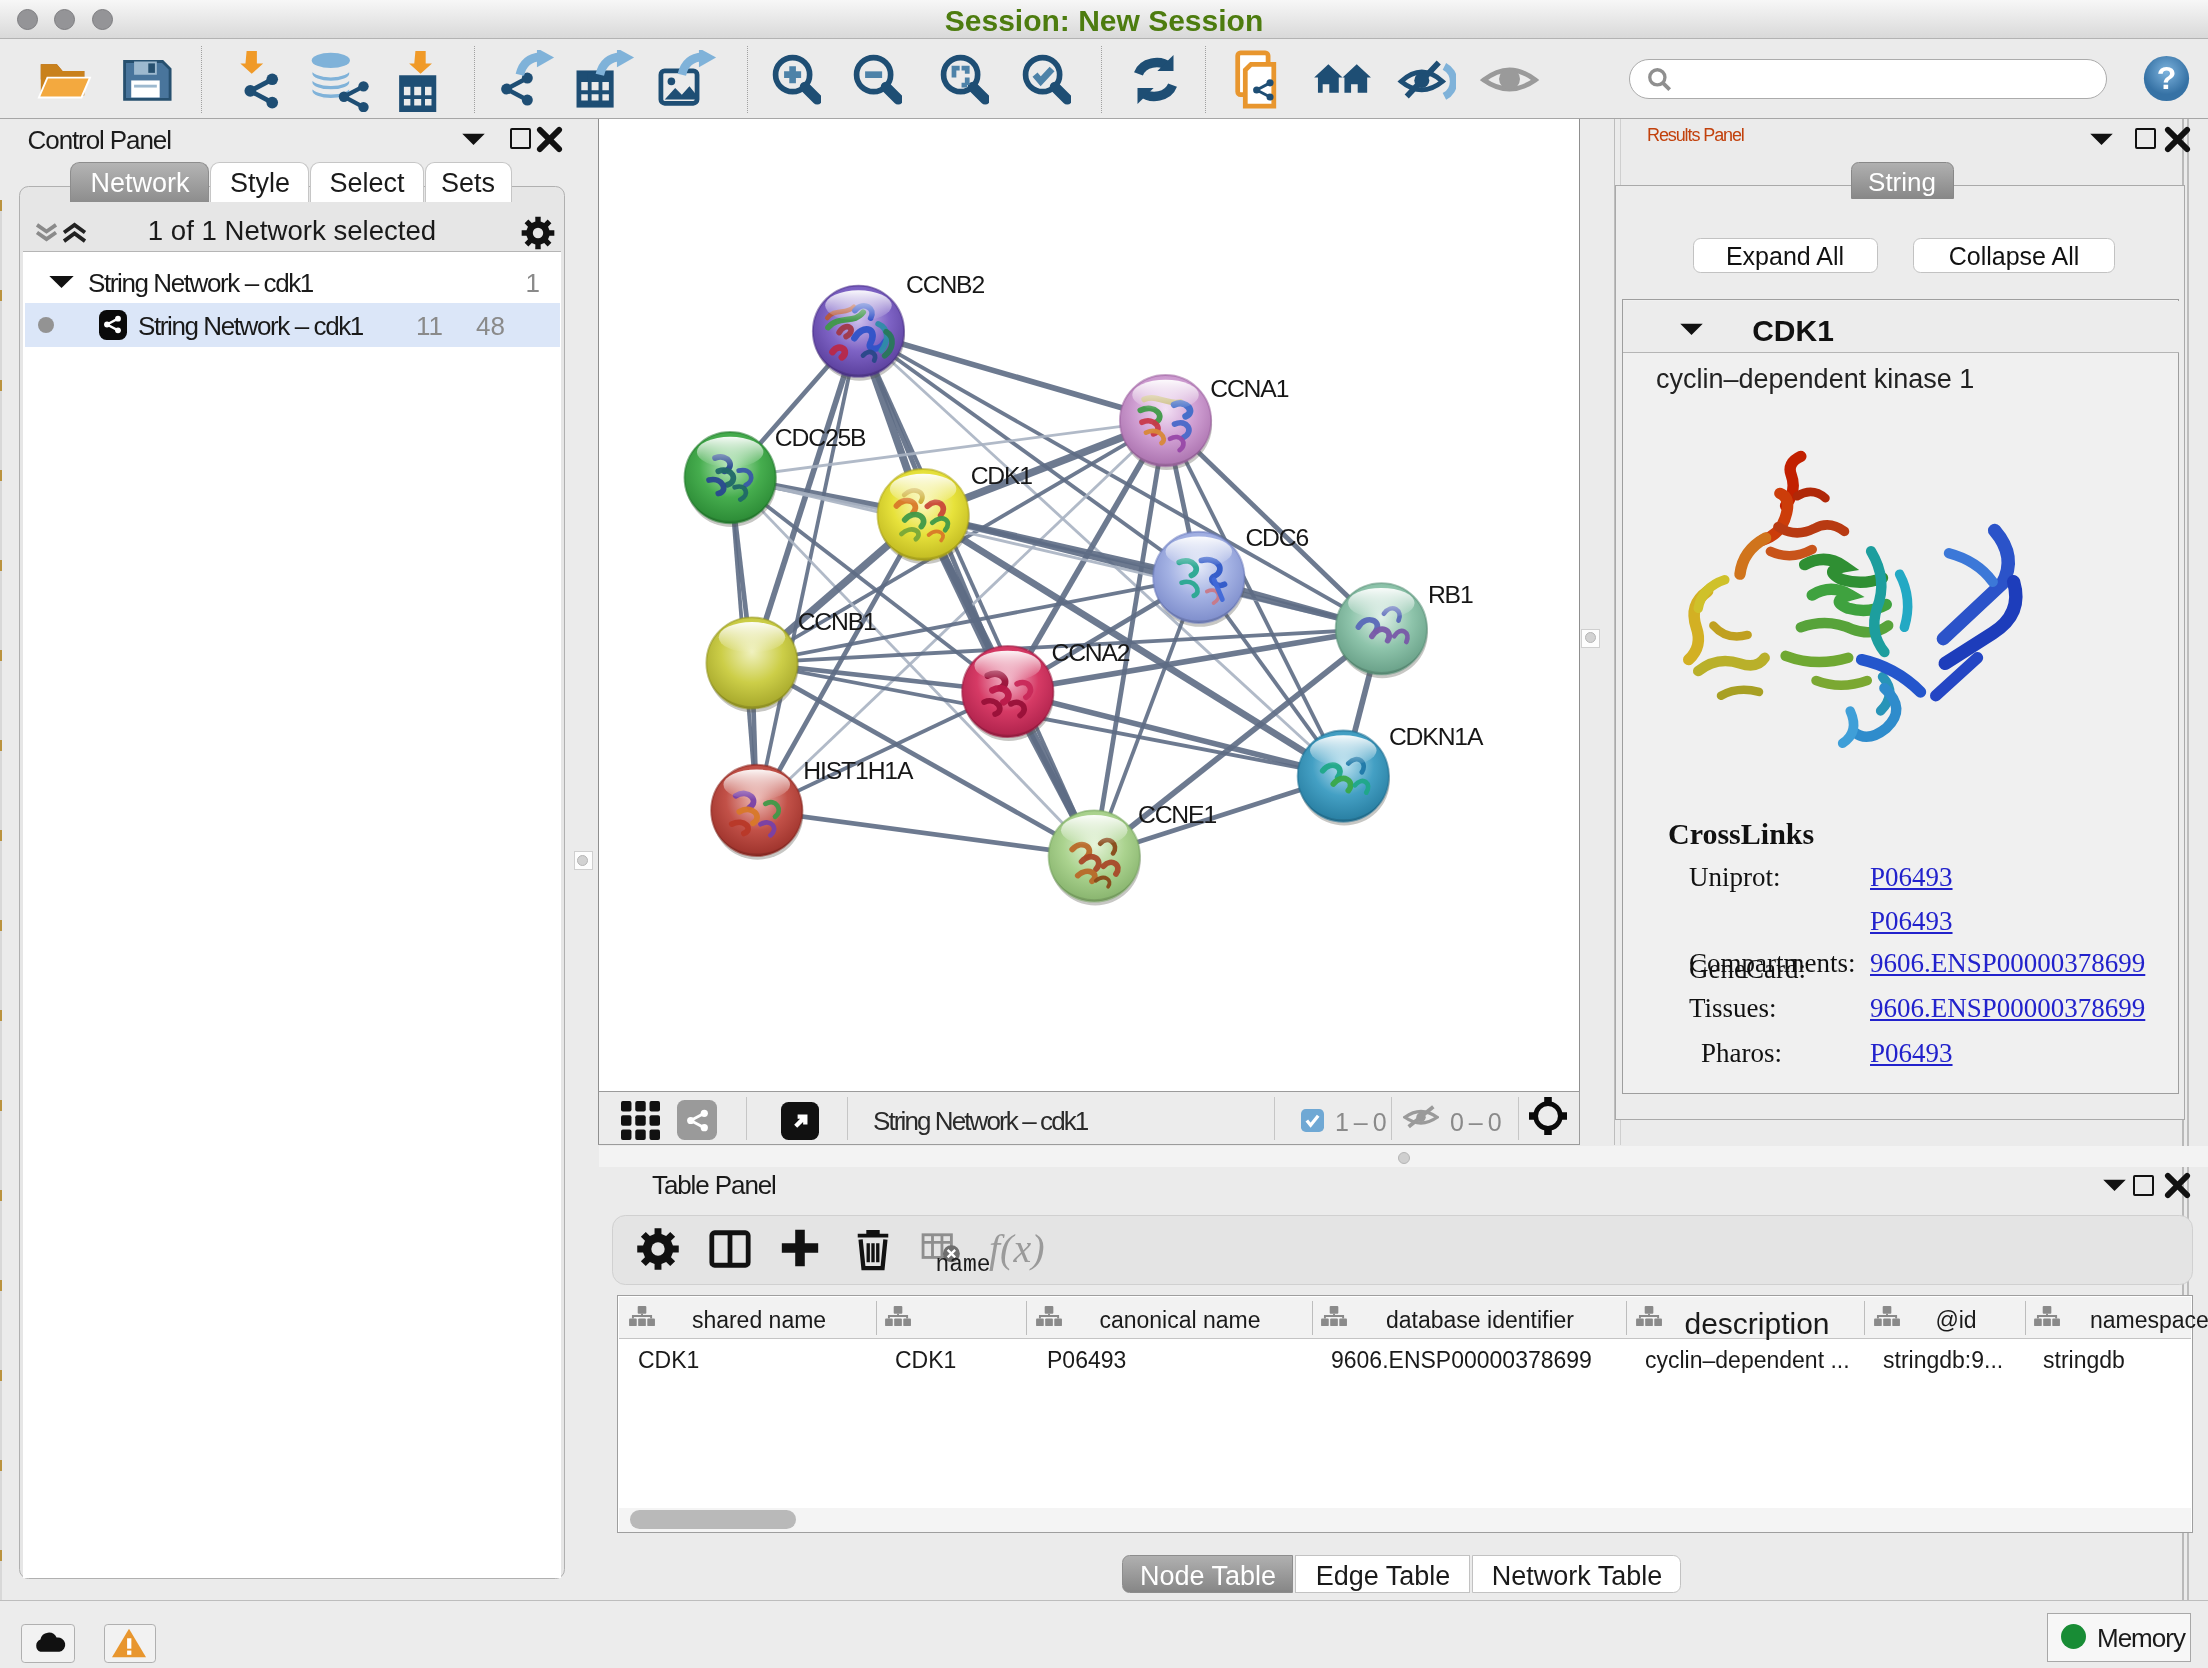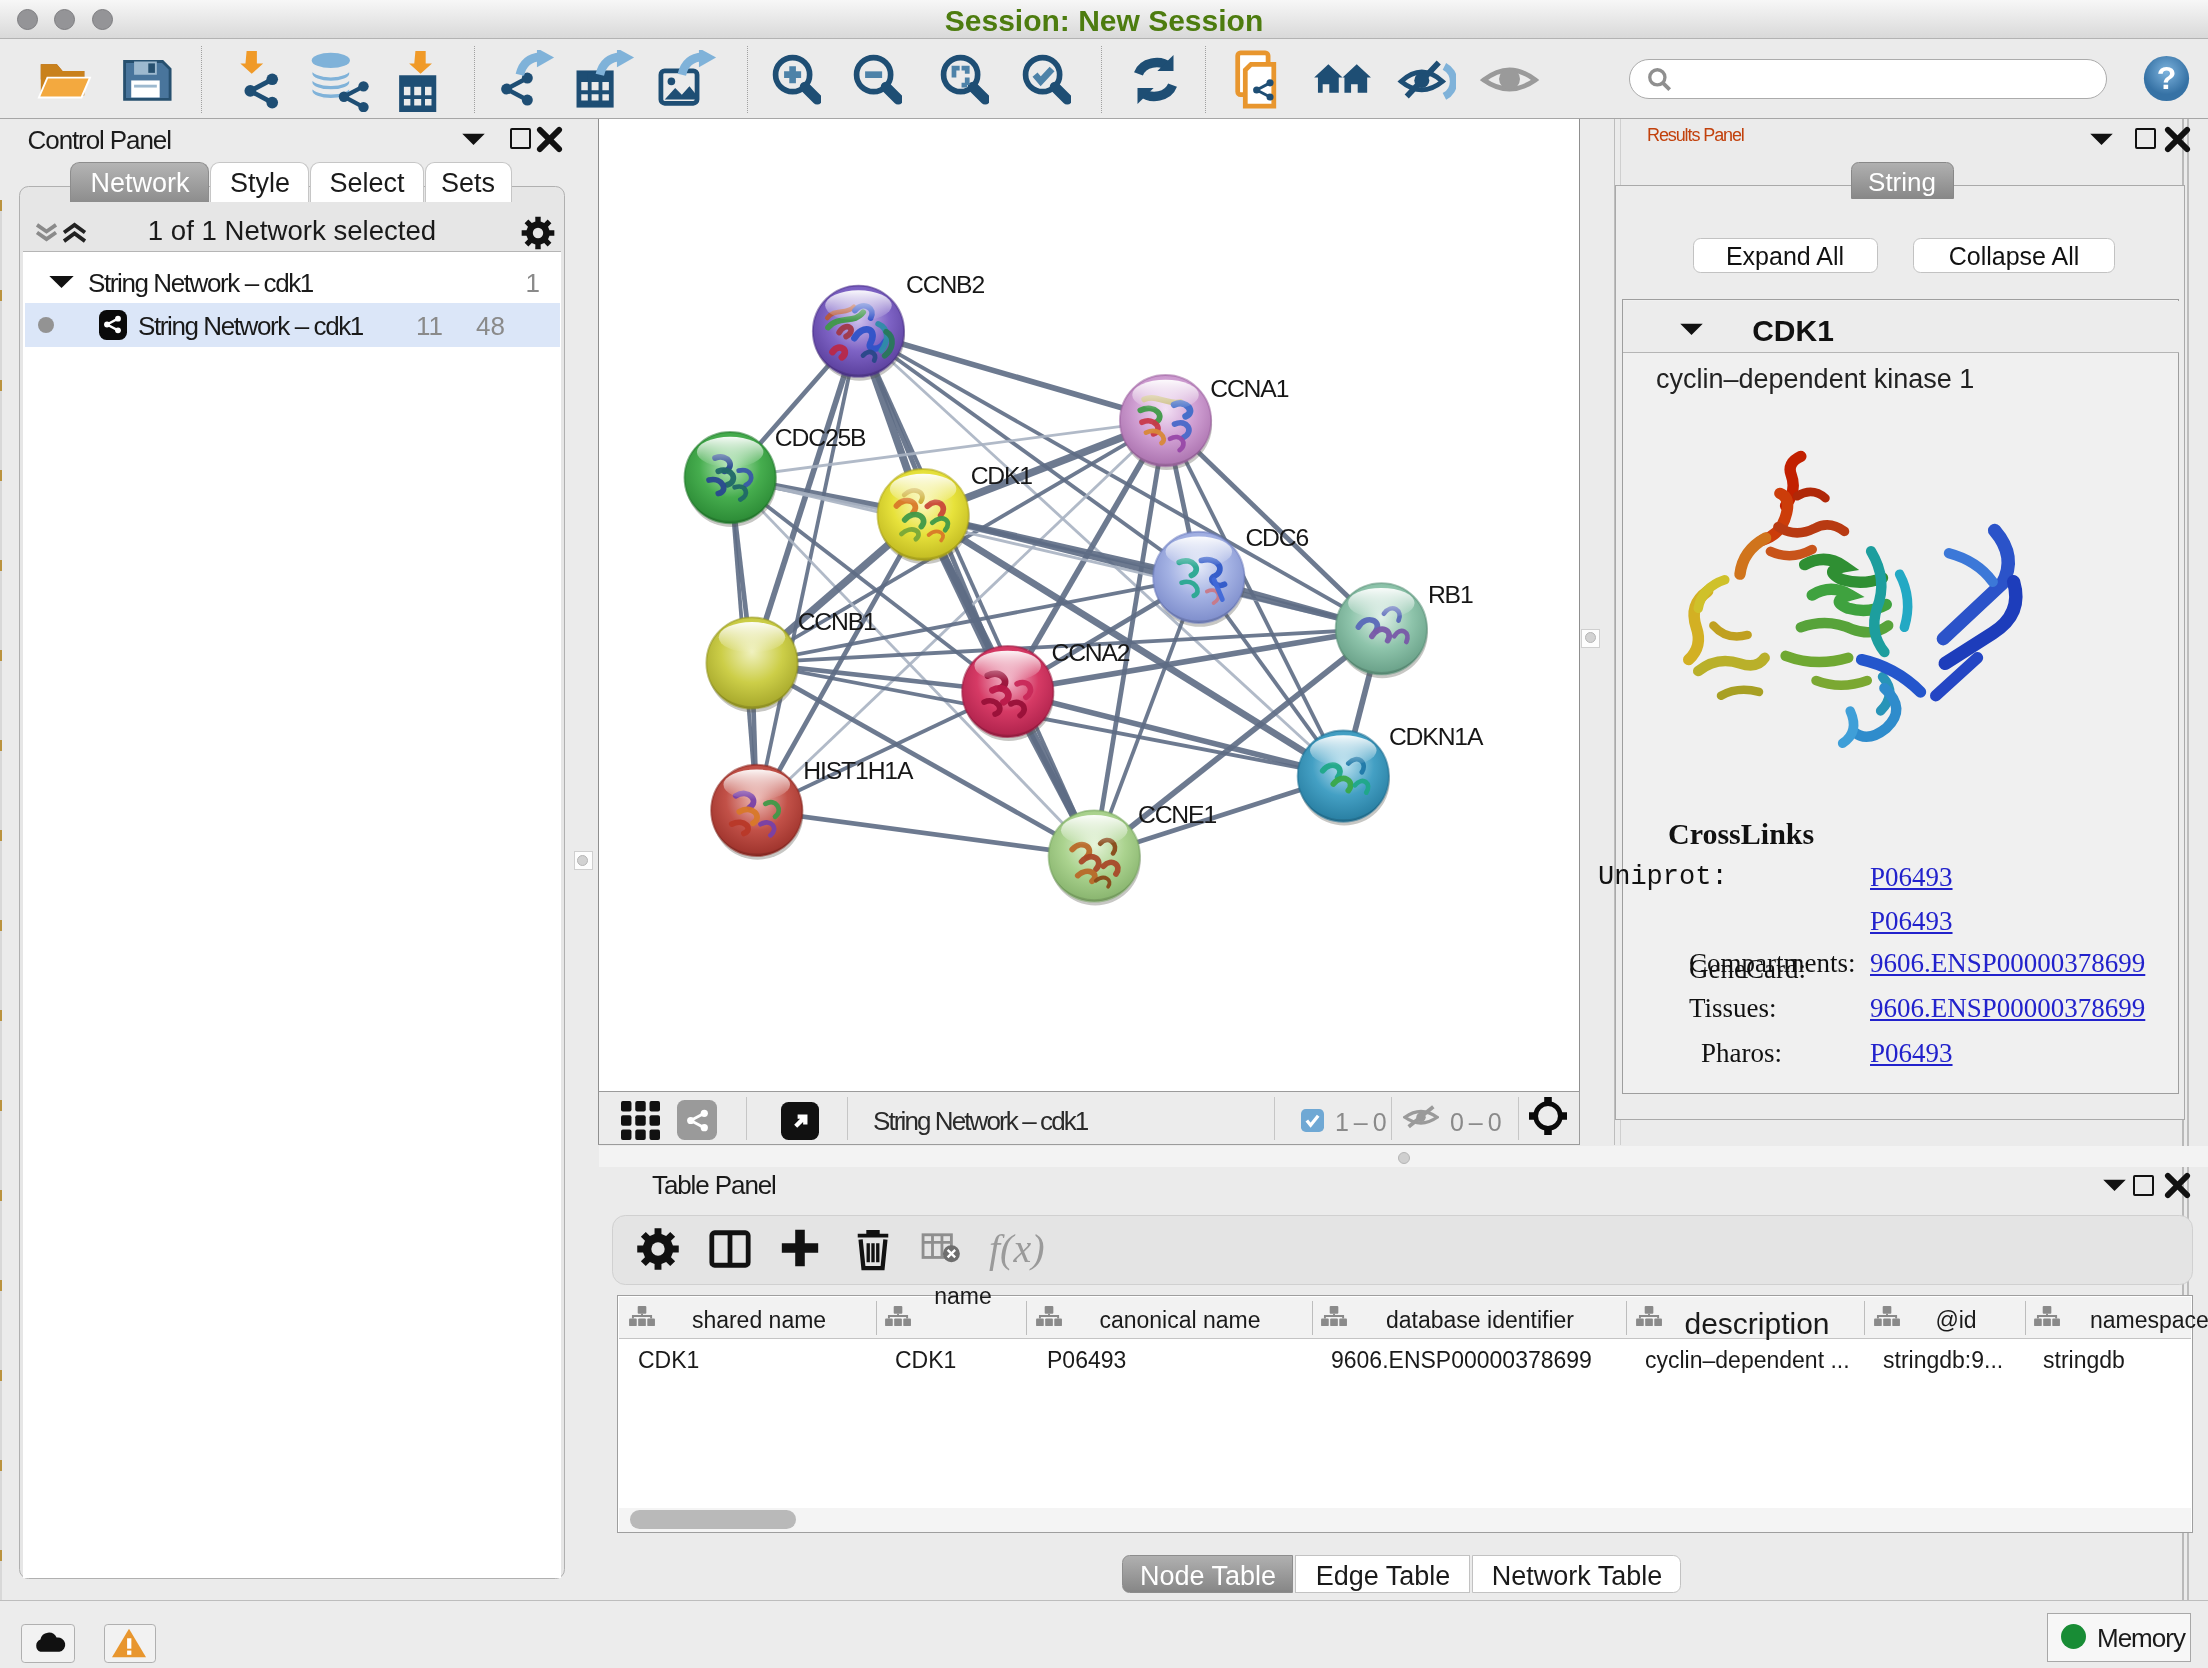--- a/index.html
+++ b/index.html
@@ -567,21 +567,21 @@
       <path d="M348,96 q24,28 8,56 l-62,58" stroke="#2b53c9" stroke-width="14"></path>
       <path d="M368,150 q10,34 -22,54 l-50,32" stroke="#1d3dbb" stroke-width="14"></path>
       <path d="M300,120 q30,8 46,30" stroke="#3c78d8" stroke-width="11"></path>
       <path d="M330,230 l-44,40" stroke="#2446c4" stroke-width="12"></path>
       <path d="M208,232 q36,8 62,34" stroke="#2456cc" stroke-width="12"></path>
       <path d="M232,262 q24,22 2,42 q-20,16 -34,4" stroke="#2f8ccc" stroke-width="11"></path>
       <path d="M196,286 q10,22 -8,34" stroke="#3f9fd8" stroke-width="10"></path>
     </g>
   </svg>
 <div class="txt" style="left:1668px;top:817px;font-size:30px;font-weight:700;color:#111;font-family:'Liberation Serif', serif;">CrossLinks</div>
-<div class="txt" style="left:1598px;top:862px;font-size:27px;font-weight:400;color:#111;font-family:Liberation Mono, monospace;">Uniprot:</div>
+<div class="txt" style="left:1689px;top:862px;font-size:27px;font-weight:400;color:#111;font-family:Liberation Serif, serif;">Uniprot:</div>
 <div class="txt" style="left:1870px;top:862px;font-size:27px;font-weight:400;color:#2222cc;font-family:'Liberation Serif', serif;"><span style="text-decoration:underline;">P06493</span></div>
 <div class="txt" style="left:1689px;top:954px;font-size:27px;font-weight:400;color:#111;font-family:'Liberation Serif', serif;">GeneCard:</div>
 <div class="txt" style="left:1870px;top:906px;font-size:27px;font-weight:400;color:#2222cc;font-family:'Liberation Serif', serif;"><span style="text-decoration:underline;">P06493</span></div>
 <div class="txt" style="left:1689px;top:948px;font-size:27px;font-weight:400;color:#111;font-family:'Liberation Serif', serif;">Compartments:</div>
 <div class="txt" style="left:1870px;top:948px;font-size:27px;font-weight:400;color:#2222cc;font-family:'Liberation Serif', serif;"><span style="text-decoration:underline;">9606.ENSP00000378699</span></div>
 <div class="txt" style="left:1689px;top:993px;font-size:27px;font-weight:400;color:#111;font-family:'Liberation Serif', serif;">Tissues:</div>
 <div class="txt" style="left:1870px;top:993px;font-size:27px;font-weight:400;color:#2222cc;font-family:'Liberation Serif', serif;"><span style="text-decoration:underline;">9606.ENSP00000378699</span></div>
 <div class="txt" style="left:1689px;top:1038px;font-size:27px;font-weight:400;color:#111;font-family:'Liberation Serif', serif;margin-left:12px;">Pharos:</div>
 <div class="txt" style="left:1870px;top:1038px;font-size:27px;font-weight:400;color:#2222cc;font-family:'Liberation Serif', serif;"><span style="text-decoration:underline;">P06493</span></div>
 <div class="txt" style="left:652px;top:1170px;font-size:26px;font-weight:400;color:#1a1a1a;letter-spacing:-1.1px;">Table Panel</div>
@@ -631,21 +631,21 @@
 <div class="abs" style="left:876px;top:1301px;width:0;height:34px;border-left:1.9px solid #bdbdbd;"></div>
 <svg class="abs" style="left:885px;top:1305px;" width="27" height="23" viewBox="0 0 28 24">
     <g fill="#8a8a8a">
       <rect x="9" y="1" width="9" height="8" rx="1"></rect>
       <rect x="0" y="14" width="8" height="8" rx="1"></rect>
       <rect x="9.5" y="14" width="8" height="8" rx="1"></rect>
       <rect x="19" y="14" width="8" height="8" rx="1"></rect>
       <path d="M13.5,9 v3 M4,14 v-2.5 h19 v2.5" stroke="#8a8a8a" stroke-width="2" fill="none"></path>
     </g>
   </svg>
-<div class="txt" style="left:963px;top:1283px;font-size:23px;font-weight:400;color:#1a1a1a;transform:translateX(-50%);">name</div>
+<div class="txt" style="left:963px;top:1252px;font-size:23px;font-weight:400;color:#1a1a1a;transform:translateX(-50%);font-family:Liberation Mono, monospace;">name</div>
 <div class="abs" style="left:1026px;top:1301px;width:0;height:34px;border-left:1.9px solid #bdbdbd;"></div>
 <svg class="abs" style="left:1036px;top:1305px;" width="27" height="23" viewBox="0 0 28 24">
     <g fill="#8a8a8a">
       <rect x="9" y="1" width="9" height="8" rx="1"></rect>
       <rect x="0" y="14" width="8" height="8" rx="1"></rect>
       <rect x="9.5" y="14" width="8" height="8" rx="1"></rect>
       <rect x="19" y="14" width="8" height="8" rx="1"></rect>
       <path d="M13.5,9 v3 M4,14 v-2.5 h19 v2.5" stroke="#8a8a8a" stroke-width="2" fill="none"></path>
     </g>
   </svg>

